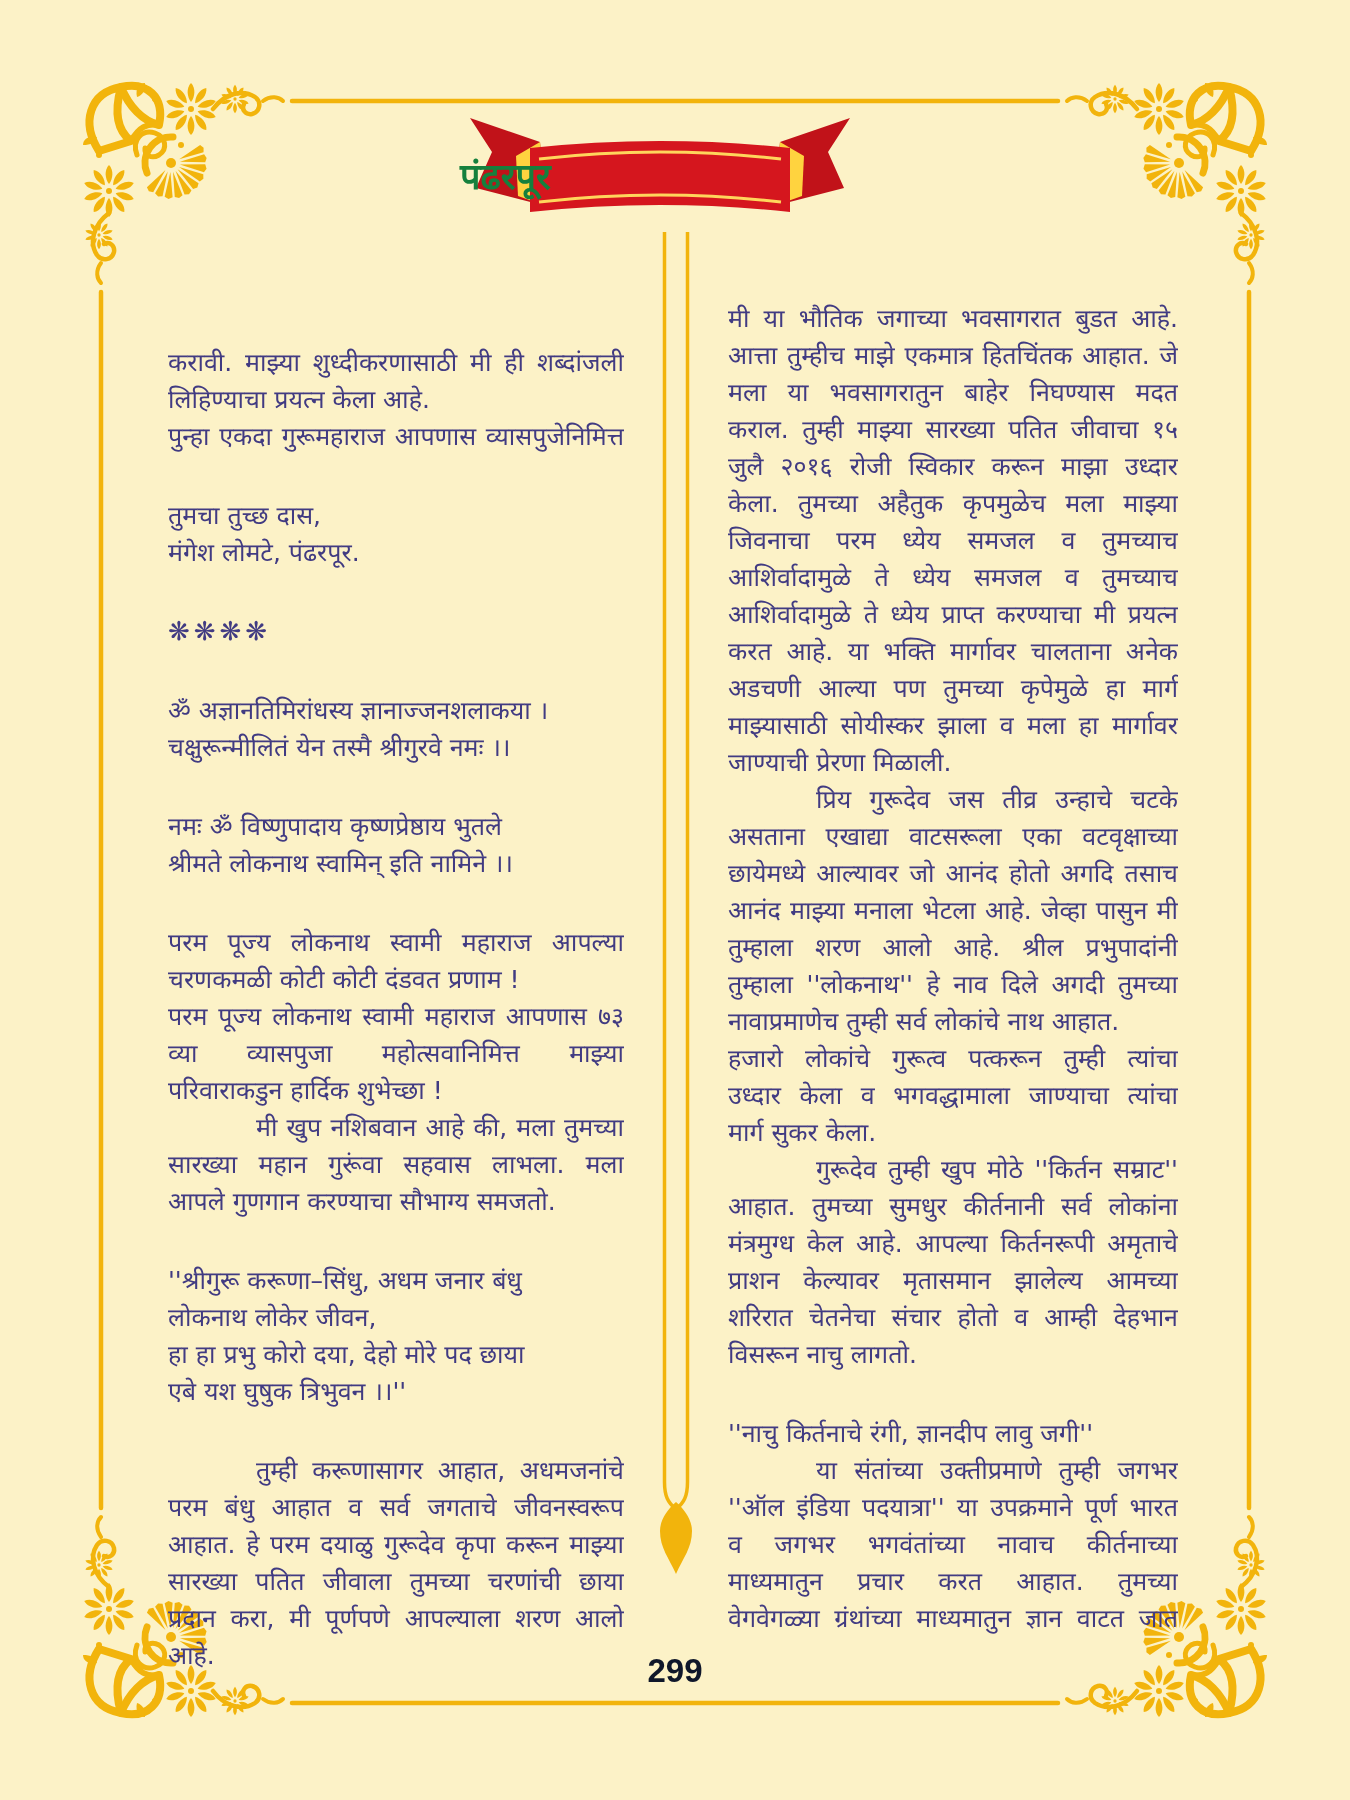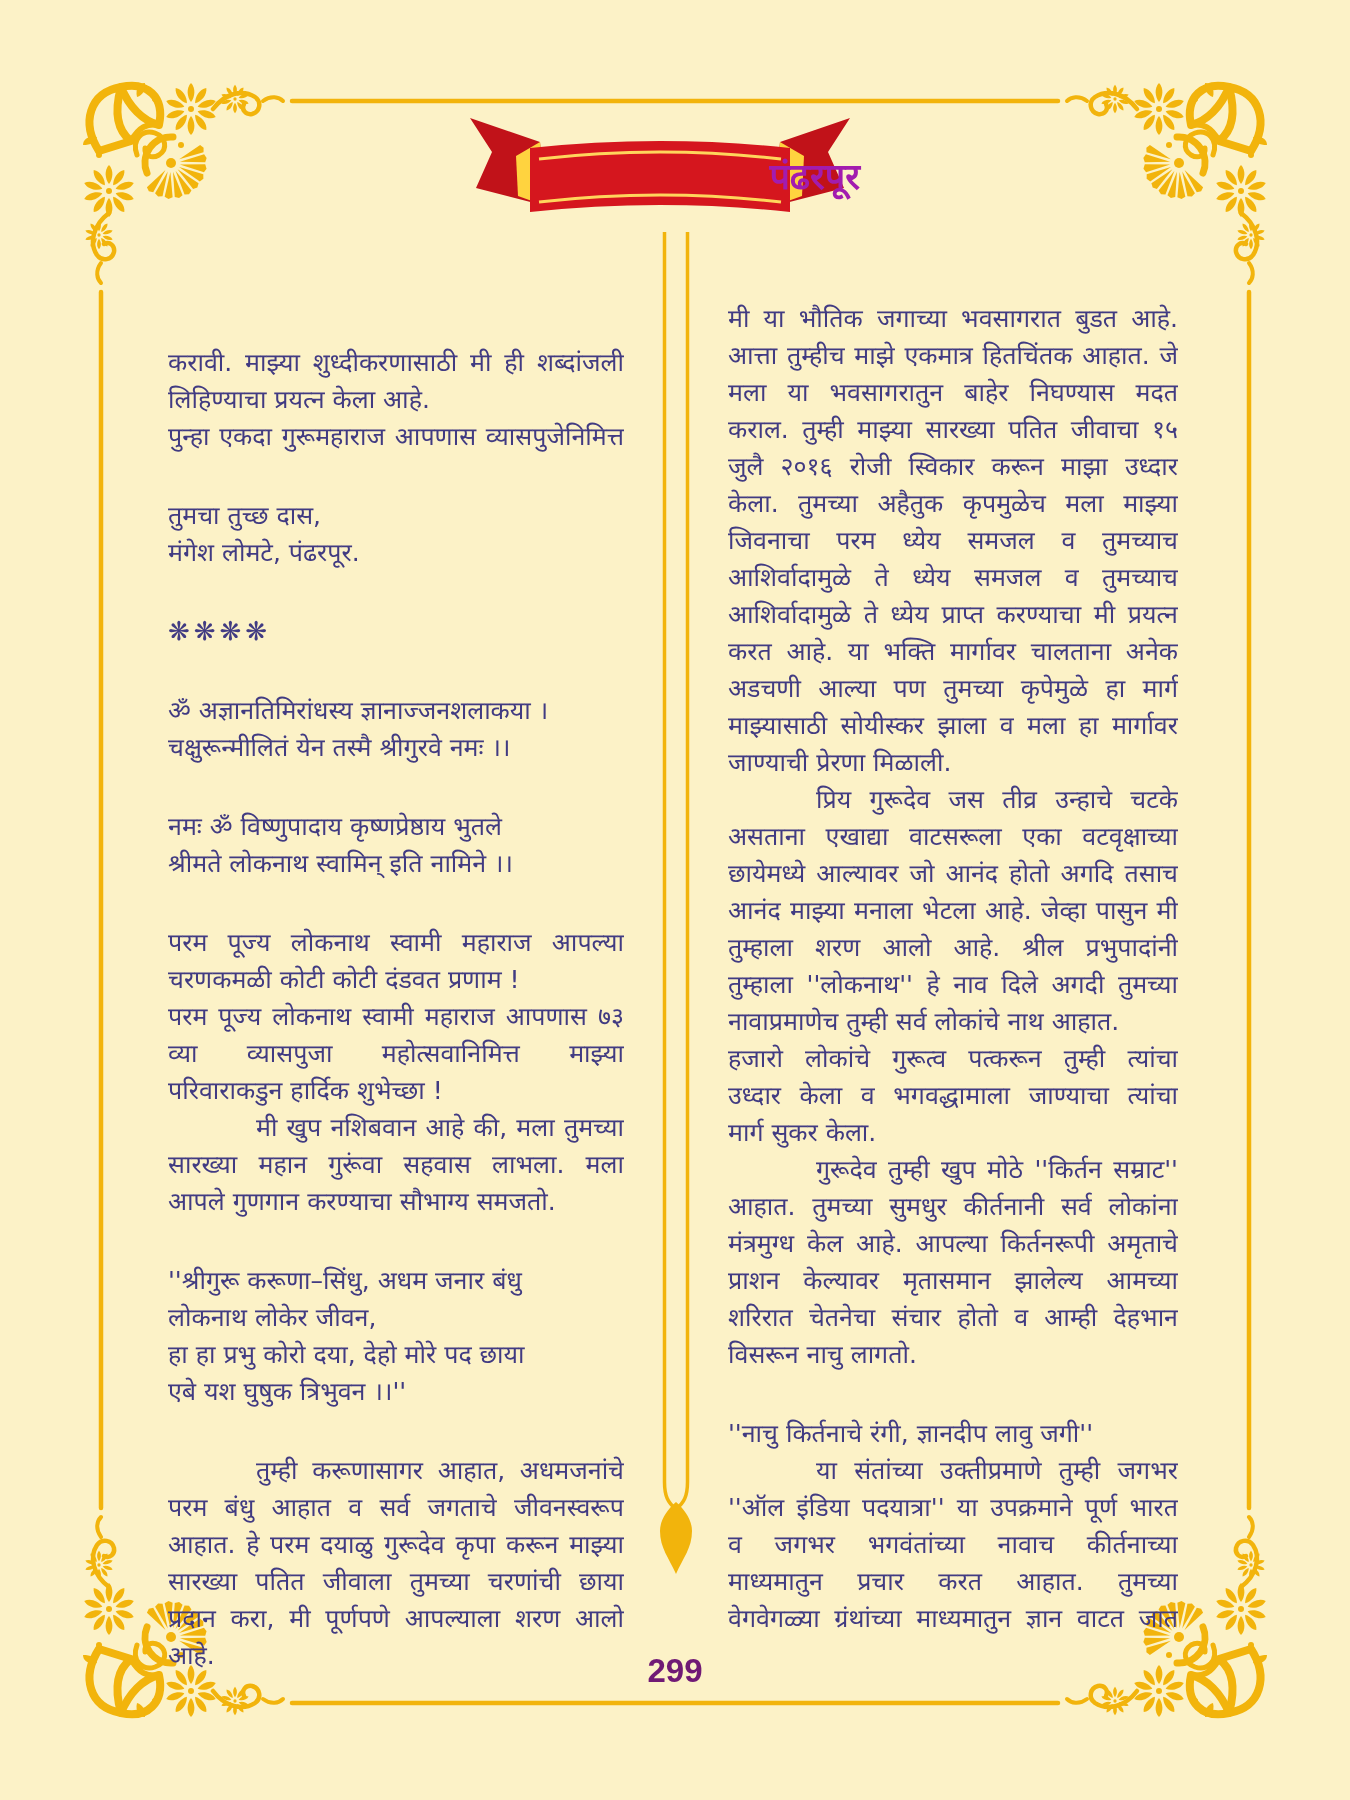--- a/index.html
+++ b/index.html
@@ -12,26 +12,26 @@
   .col { position:absolute; top:300px; color:#413B82; font-size:25px; line-height:37px; }
   #col-left  { left:168px; width:456px;margin-top:44px; }
   #col-right { left:728px; width:450px; }
   .ln { height:37px; overflow:hidden; text-align:left; white-space:normal; }
   .j  { text-align:justify; text-align-last:justify; }
   .ind { text-indent:88px; }
   .gap { height:42px; }
   .stars { font-size:26px; letter-spacing:4px; }
   #ribbon-text {
     position:absolute; left:460px; top:146px; width:400px; height:62px;
-    line-height:62px; text-align:right; color:#a21caf;
+    line-height:62px; text-align:left; color:#15803d;
     font-size:36px; font-weight:bold;
   }
   #page-number {
     position:absolute; left:0; top:1652px; width:1350px; text-align:center;
-    color:#701a75; font-size:33px; font-weight:bold;
+    color:#0f172a; font-size:33px; font-weight:bold;
     font-family:"Liberation Sans", sans-serif;
   }
 </style>
 </head>
 <body>
 
 <svg id="decor" width="1350" height="1800" viewBox="0 0 1350 1800" xmlns="http://www.w3.org/2000/svg">
   <defs>
     <g id="daisy" fill="#F2B40C" stroke="none">
       <path d="M0,-7 C4,-12 5,-21 0,-26 C-5,-21 -4,-12 0,-7 Z"></path>

